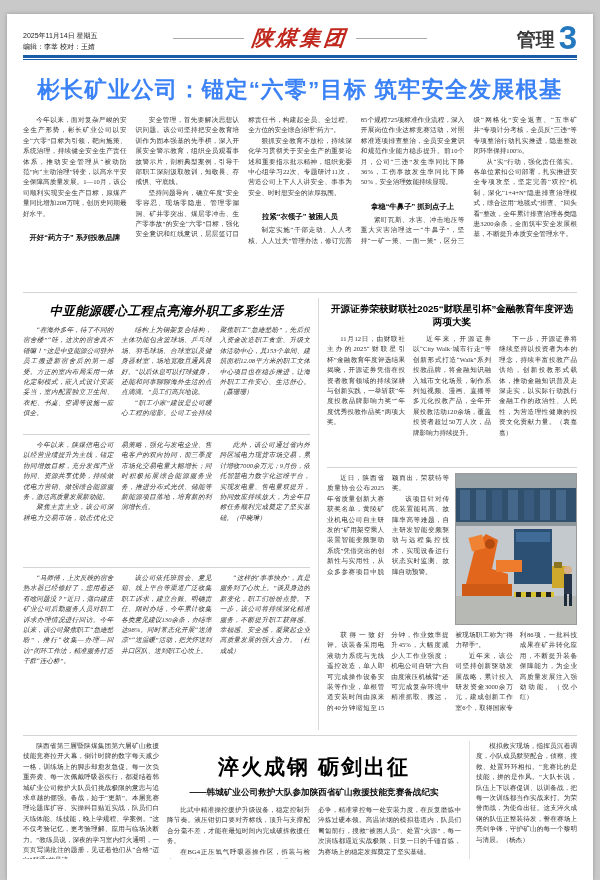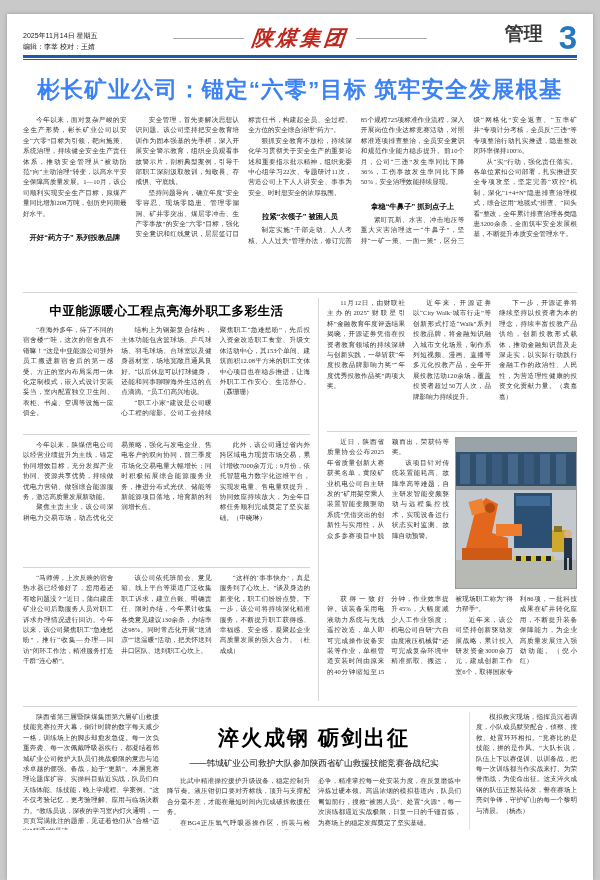--- a/index.html
+++ b/index.html
@@ -21,39 +21,39 @@
   
   .masthead-row { display:flex; align-items:flex-end; height:30px; }
   .date-block { width:150px; font-family:"Liberation Sans",sans-serif; font-size:7px; line-height:1.5; color:#222; }
   .masthead-center { flex:1; display:flex; align-items:center; justify-content:center; gap:8px; }
   .masthead-line { flex:1; height:1px; background:#aaa; max-width:120px; }
   .masthead-title {
     font-size:21px; font-weight:bold; font-style:italic;
     color:#c0281e; letter-spacing:3px; transform:skewX(-6deg);
     font-family:"DejaVu Serif",serif; white-space:nowrap;
   }
-  .section-block { width:150px; display:flex; justify-content:flex-end; align-items:flex-start; gap:16px; }
+  .section-block { width:150px; display:flex; justify-content:flex-end; align-items:flex-end; gap:4px; }
   .section-label { font-size:19px; font-weight:bold; color:#3a3a3a; font-family:"Liberation Sans",sans-serif; line-height:1; padding-bottom:3px;}
   .page-number { font-size:33px; font-weight:bold; color:#2478bd; font-family:"Liberation Sans",sans-serif; line-height:.85; }
   .rule-blue-thick { height:3px; background:#1a5ca8; margin-top:3px; }
   .rule-blue-thin { height:1px; background:#1a5ca8; margin-top:1px; }
   
   .para { font-size:6.6px; line-height:1.58; text-align:justify; text-indent:2em; color:#333; }
   .subhead { font-size:7.4px; font-weight:bold; text-align:center; margin:14px 0 3px; color:#111; font-family:"Liberation Sans",sans-serif; }
   .hrule { height:1px; background:#d4d4d4; margin:5px 0; }
   
   .lead-headline {
     text-align:center; font-size:22.5px; font-weight:900; letter-spacing:1px;
     font-family:"Liberation Sans","DejaVu Sans",sans-serif; color:#3b82f6;
     margin:14px 0 10px;
   }
   .lead-body { column-count:5; column-gap:9px; height:172px; overflow:hidden; }
   
   .mid-zone { display:flex; margin-top:4px; }
-  .mid-left { width:296px; padding-right:8px; border-right:1px solid #d8d8d8; }
+  .mid-left { width:296px; padding-right:8px; border-right:1px solid #d8d8d8;font-style:italic; }
   .mid-right { width:258px; padding-left:8px; }
   .art-headline {
     text-align:center; font-weight:bold; color:#000;
     font-family:"Liberation Sans","DejaVu Sans",sans-serif;
     margin:5px 0 5px;
   }
   .h-large { font-size:12.5px; letter-spacing:.5px; }
   .h-small { font-size:9.6px; letter-spacing:0; }
   .cols3 { column-count:3; column-gap:8px; overflow:hidden; }
   .cols2 { column-count:2; column-gap:8px; overflow:hidden; }
@@ -69,21 +69,21 @@
   
   .bottom-zone { display:flex; gap:8px; margin-top:5px; height:118px; overflow:hidden; }
   .bz-left { width:136px; overflow:hidden; }
   .bz-center { flex:1; display:flex; flex-direction:column; }
   .bz-right { width:108px; overflow:hidden; border-left:1px solid #e0e0e0; padding-left:6px; }
   .bz-headline {
     text-align:center; font-size:21px; font-weight:900; letter-spacing:2px;
     font-family:"Liberation Sans","DejaVu Sans",sans-serif; color:#000; margin-top:12px;
   }
   .bz-subtitle {
-    text-align:center; font-size:8.6px; font-weight:normal; color:#111;
+    text-align:center; font-size:8.6px; font-weight:bold; color:#111;
     font-family:"Liberation Sans",sans-serif; margin:6px 0 6px;
   }
   .bz-center-body { flex:1; }
 </style>
 </head>
 <body>
 
 <div class="paper">
 
   <div class="masthead-row">
@@ -153,20 +153,21 @@
           <p class="para">该公司依托班前会、意见箱、线上平台等渠道广泛收集职工诉求，建立台账、明确责任、限时办结，今年累计收集各类意见建议130余条，办结率达98%。同时常态化开展“送清凉”“送温暖”活动，把关怀送到井口区队、送到职工心坎上。</p>
           <p class="para">“这样的‘事事快办’，真是服务到了心坎上。”谈及身边的新变化，职工们纷纷点赞。下一步，该公司将持续深化精准服务，不断提升职工获得感、幸福感、安全感，凝聚起企业高质量发展的强大合力。（杜成成）</p>
         </div>
       </div>
 
     </div>
 
     <div class="mid-right">
 
       <div>
+        <h2 class="art-headline h-small">开源证券荣获财联社2025“财联星引杯”金融教育年度评选两项大奖</h2>
         <div class="cols3 kaiyuan-body">
           <p class="para">11月12日，由财联社主办的2025“财联星引杯”金融教育年度评选结果揭晓，开源证券凭借在投资者教育领域的持续深耕与创新实践，一举斩获“年度投教品牌影响力奖”“年度优秀投教作品奖”两项大奖。</p>
           <p class="para">近年来，开源证券以“City Walk·城市行走”等创新形式打造“Walk”系列投教品牌，将金融知识融入城市文化场景，制作系列短视频、漫画、直播等多元化投教产品，全年开展投教活动120余场，覆盖投资者超过50万人次，品牌影响力持续提升。</p>
           <p class="para">下一步，开源证券将继续坚持以投资者为本的理念，持续丰富投教产品供给，创新投教形式载体，推动金融知识普及走深走实，以实际行动践行金融工作的政治性、人民性，为营造理性健康的投资文化贡献力量。（袁嘉嘉）</p>
         </div>
       </div>
 
       <div class="hrule"></div>
 
       <div>

